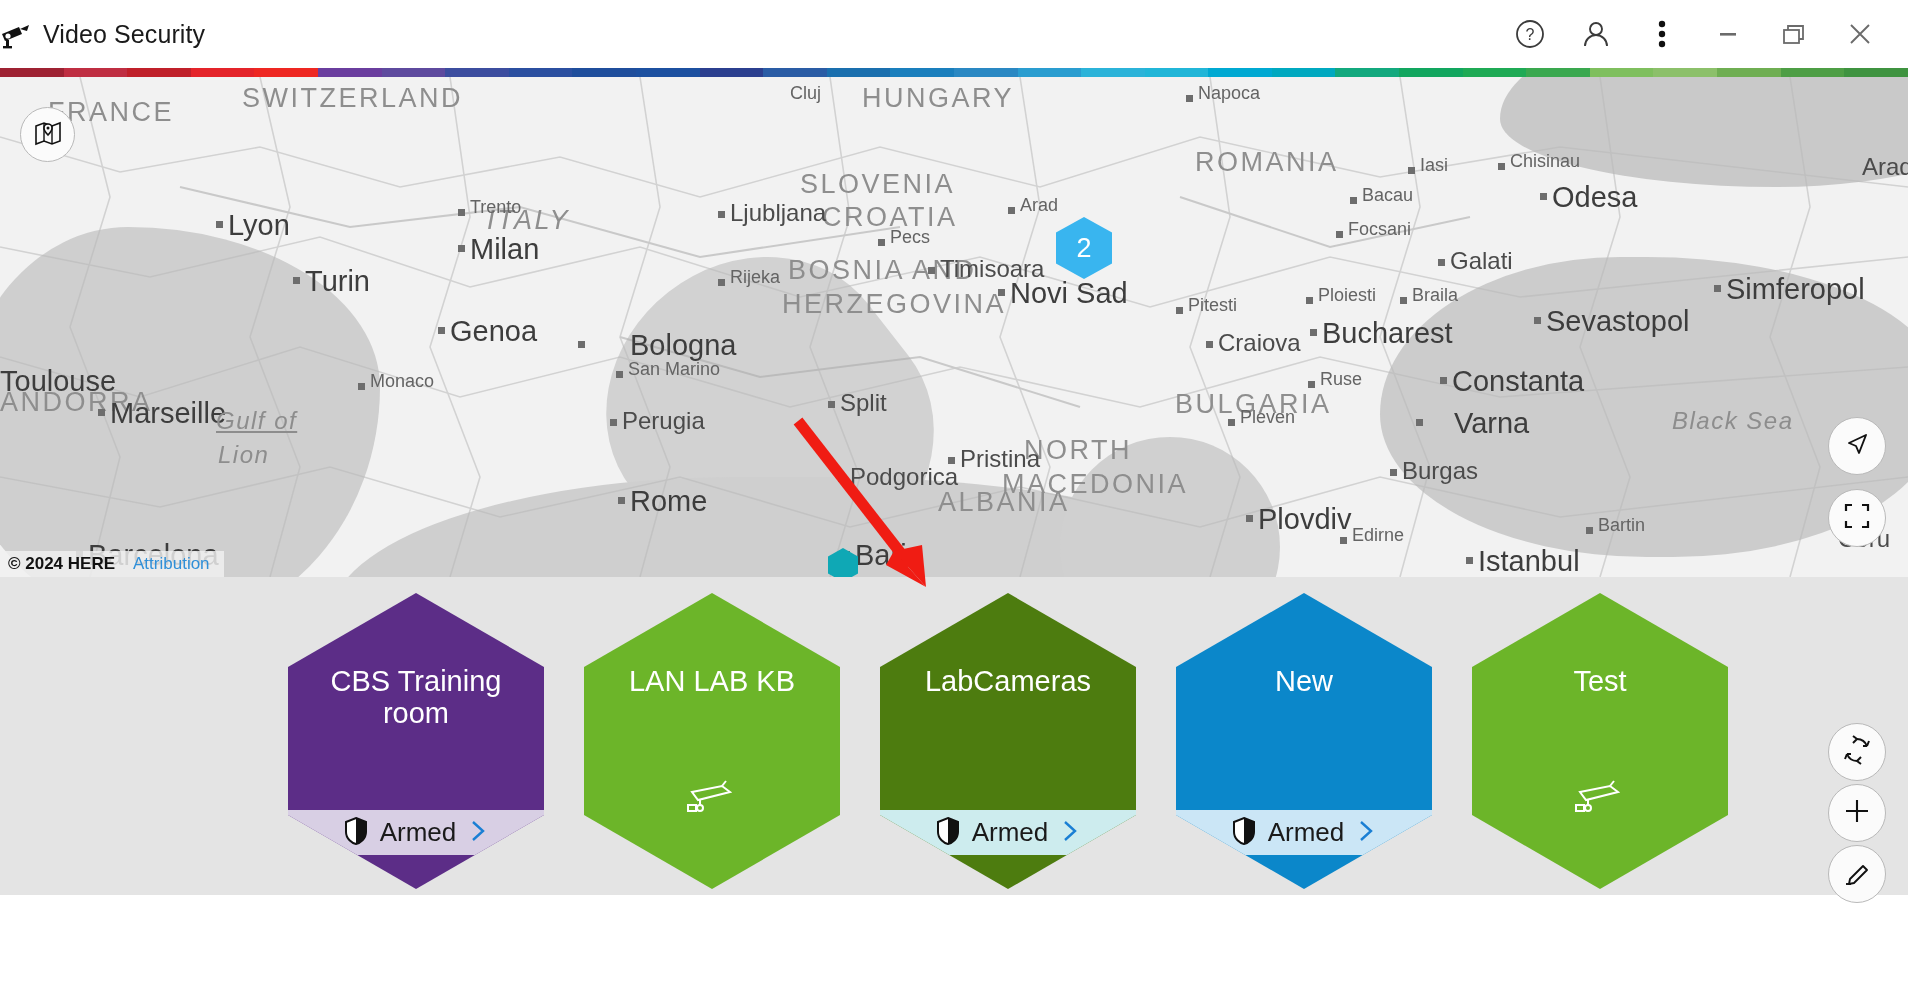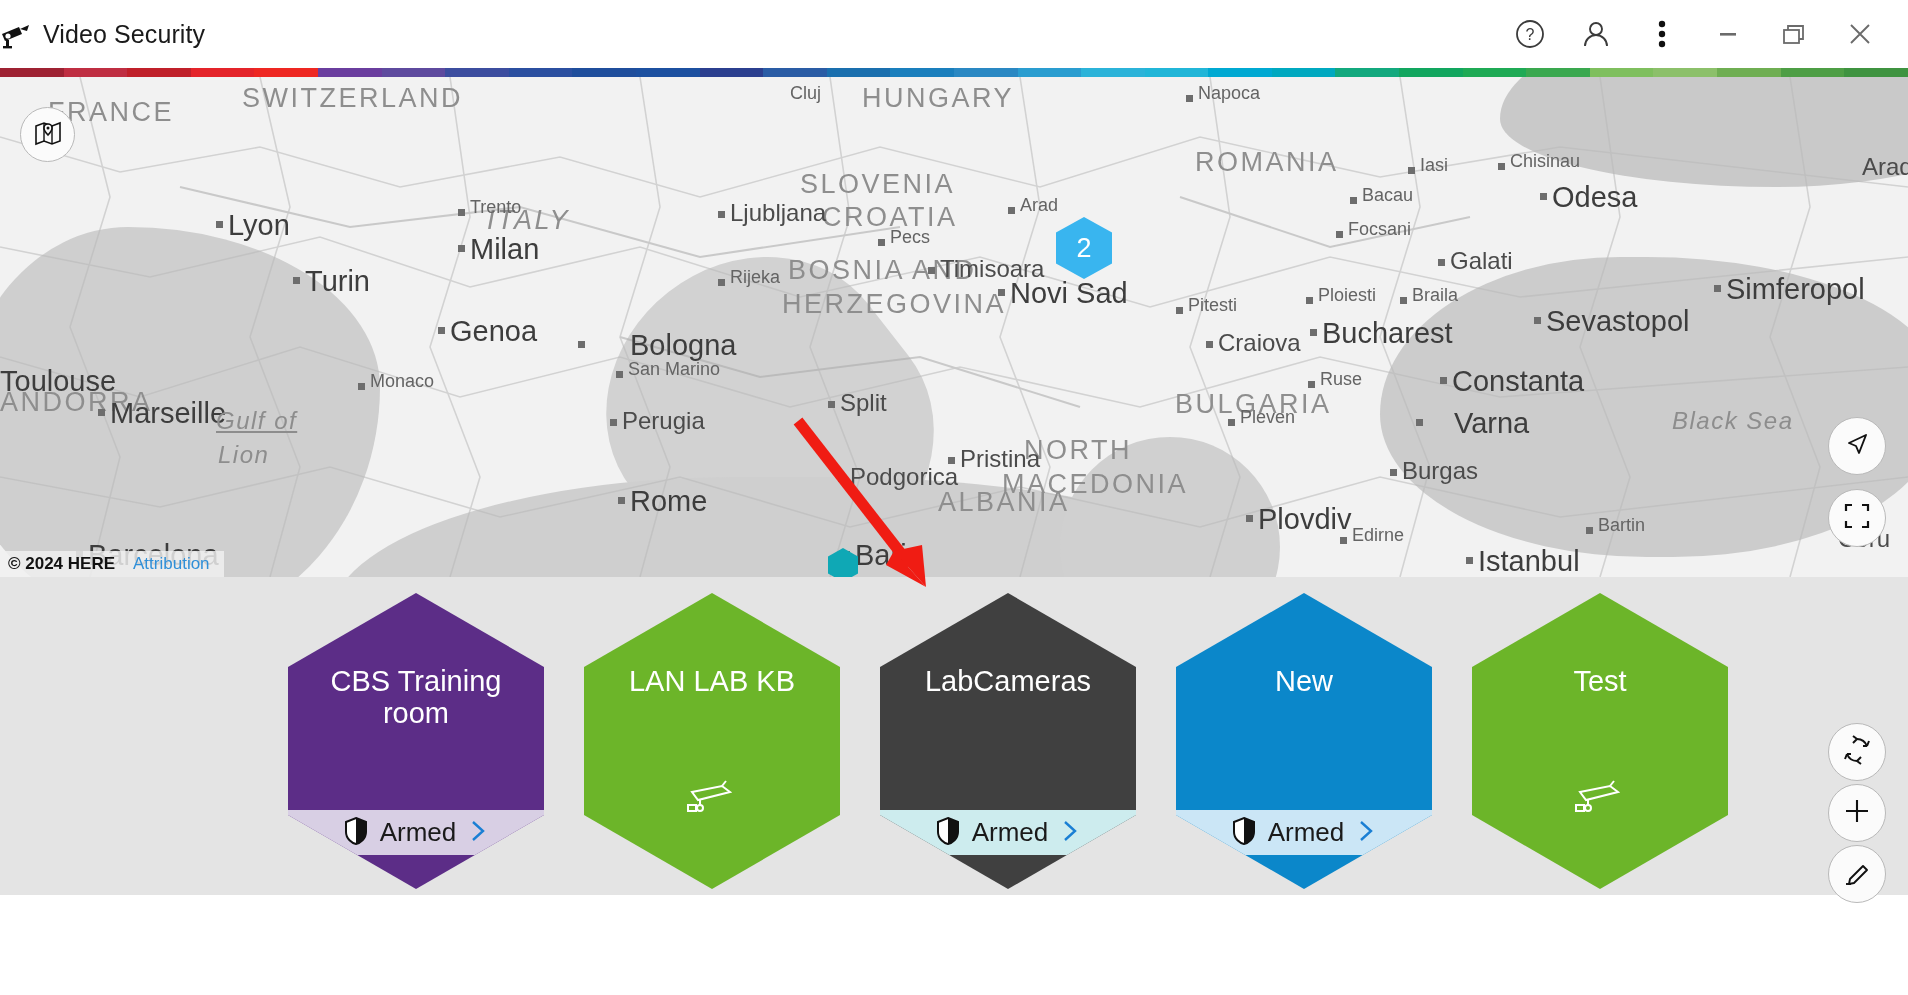--- a/index.html
+++ b/index.html
@@ -485,21 +485,21 @@
         <div class="hextile" style="background: rgb(108, 181, 41);">
           <div class="hex-name">LAN LAB KB</div>
           <div class="hex-cam-icon"><svg width="52" height="40" viewBox="0 0 52 40">
               <path d="M6 14 L36 8 L44 14 L12 22 Z" fill="none" stroke="#ffffff" stroke-width="2"></path>
               <path d="M14 22 L14 28" stroke="#ffffff" stroke-width="2" fill="none"></path>
               <circle cx="14" cy="30" r="3" fill="none" stroke="#ffffff" stroke-width="2"></circle>
               <rect x="2" y="27" width="8" height="6" fill="none" stroke="#ffffff" stroke-width="2"></rect>
               <path d="M36 8 L40 3" stroke="#ffffff" stroke-width="2" fill="none"></path>
             </svg></div>
         </div>
-        <div class="hextile" style="background: #404040; text-decoration: underline;">
+        <div class="hextile" style="background: #4d7c0f; text-decoration: underline;">
           <div class="hex-name">LabCameras</div>
           <div class="hex-armed" style="background: rgb(205, 236, 238);">
             <span><svg width="26" height="30" viewBox="0 0 26 30">
                 <path d="M13 2 L23 6 V16 c0 7-6 11-10 12 C9 27 3 23 3 16 V6 Z" fill="#ffffff" stroke="#111" stroke-width="2"></path>
                 <path d="M13 2 L23 6 V16 c0 7-6 11-10 12 Z" fill="#111"></path>
               </svg></span>
             <span class="armed-label">Armed</span>
             <span class="chev"><svg width="22" height="26" viewBox="0 0 22 26">
                 <path d="M6 4 L16 13 L6 22" fill="none" stroke="#1a7fd4" stroke-width="2.4"></path>
               </svg></span>

